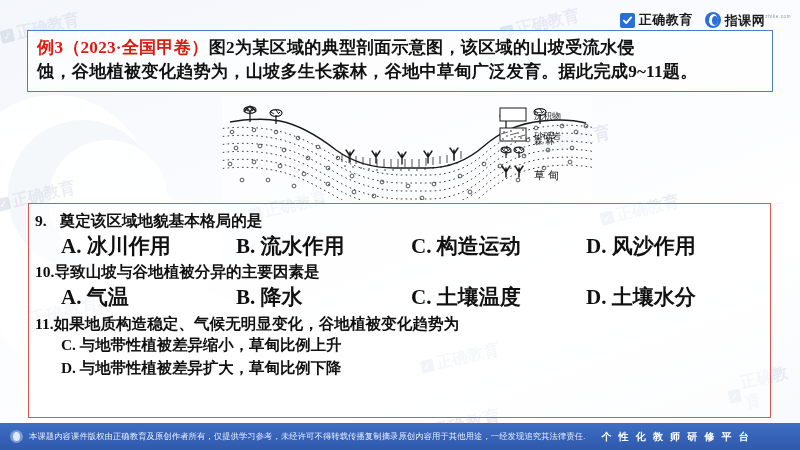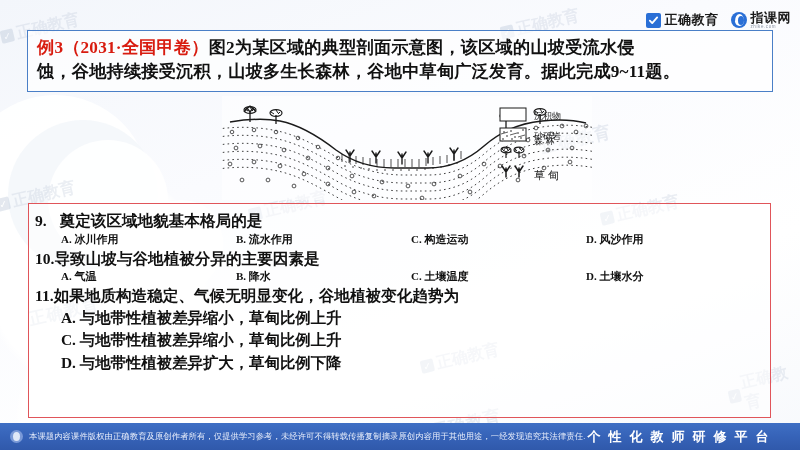--- a/index.html
+++ b/index.html
@@ -68,21 +68,21 @@
   }
   .logo-circle::after{
     content:"";position:absolute;left:4px;top:2px;width:9px;height:12px;
     border-radius:50% 50% 50% 50%/60% 60% 40% 40%;
     background:#ffffff;
   }
   .logo-circle::before{
     content:"";position:absolute;left:7px;top:4px;width:6px;height:9px;
     border-radius:50%;background:#2a6fd6;z-index:2;
   }
-  .logo-sub{display:flex;flex-direction:column;line-height:1;}
+  .logo-sub{display:flex;flex-direction:row;line-height:1;}
   .logo-sub .dom{font-size:4.5px;color:#8a93a3;letter-spacing:.6px;margin-top:1px;}
 
   
   .stem-box{
     position:absolute;left:27px;top:30px;width:746px;
     border:1.6px solid #4a7fc7;
     background:rgba(255,255,255,.66);
     box-sizing:border-box;
     padding:5px 8px 6px 9px;
     z-index:20;
@@ -114,21 +114,21 @@
     z-index:20;
   }
   .q-stem{
     font-family:"Liberation Serif","DejaVu Serif",serif;
     font-size:15.6px;font-weight:700;color:#111;
     line-height:1.38;white-space:nowrap;
   }
   .q-opts{
     display:flex;
     font-family:"Liberation Serif","DejaVu Serif",serif;
-    font-size:11px;font-weight:700;color:#111;
+    font-size:21px;font-weight:700;color:#111;
     line-height:1.38;padding-left:26px;white-space:nowrap;
   }
   .q-opts span{display:inline-block;}
   .opt-w{width:175px;}
   .opt-last{width:auto;}
   .q-opts-stack{
     font-family:"Liberation Serif","DejaVu Serif",serif;
     font-size:15.4px;font-weight:700;color:#111;
     line-height:1.46;padding-left:26px;white-space:nowrap;
   }
@@ -148,22 +148,22 @@
   .footer-circle::after{
     content:"";position:absolute;left:3px;top:2px;width:7px;height:9px;
     border-radius:50%;background:#dfe8f7;
   }
   .footer-text{
     font-size:8.3px;color:#e8eefb;letter-spacing:.1px;white-space:nowrap;
     font-family:Liberation Serif, serif;
     text-align:center;
   }
   .footer-slogan{
-    font-size:13px;color:#ffffff;font-weight:700;letter-spacing:2.2px;
-    white-space:nowrap;margin-left:2px;
+    font-size:10px;color:#ffffff;font-weight:700;letter-spacing:2.2px;
+    white-space:nowrap;margin-left:16px;
   }
 </style>
 </head>
 <body>
 
 <div class="slide">
 
   <div class="swoosh s1"></div>
   <div class="swoosh s2"></div>
   <div class="swoosh s3"></div>
@@ -214,23 +214,23 @@
       <div class="logo-circle"></div>
       <div class="logo-sub">
         <div class="logo-text">指课网</div>
         <div class="dom">zhike.com</div>
       </div>
     </div>
   </div>
 
   <div class="stem-box">
     <div class="stem-line">
-      <span class="stem-label">例3（2031·全国甲卷）</span><span>图2为某区域的典型剖面示意图，该区域的山坡受流水侵</span>
-    </div>
-    <div class="stem-line">蚀，谷地持续接受沉积，山坡多生长森林，谷地中草甸广泛发育。据此完成9~11题。</div>
+      <span class="stem-label">例3（2023·全国甲卷）</span><span>图2为某区域的典型剖面示意图，该区域的山坡受流水侵</span>
+    </div>
+    <div class="stem-line">蚀，谷地植被变化趋势为，山坡多生长森林，谷地中草甸广泛发育。据此完成9~11题。</div>
   </div>
 
   <div class="figure">
     <svg width="370" height="104" viewBox="0 0 370 104">
       <defs>
         <pattern id="dots" width="11" height="9" patternUnits="userSpaceOnUse">
           <circle cx="3" cy="3" r="1.1" fill="#333"></circle>
           <circle cx="8.5" cy="7" r="0.7" fill="#333"></circle>
         </pattern>
         <clipPath id="ground">
@@ -465,21 +465,20 @@
         <span class="opt-w">B. 降水</span>
         <span class="opt-w">C. 土壤温度</span>
         <span class="opt-last">D. 土壤水分</span>
       </div>
     </div>
 
     <div class="q-block">
       <div class="q-stem">
         <span>11.</span><span>如果地质构造稳定、气候无明显变化，谷地植被变化趋势为</span>
       </div>
-      <div class="q-opts-stack">A. 与地带性植被差异缩小，草甸比例上升</div>
       <div class="q-opts-stack">C. 与地带性植被差异缩小，草甸比例上升</div>
       <div class="q-opts-stack">D. 与地带性植被差异扩大，草甸比例下降</div>
     </div>
   </div>
 
   <div class="footer">
     <div class="footer-circle"></div>
     <div class="footer-text">本课题内容课件版权由正确教育及原创作者所有，仅提供学习参考，未经许可不得转载传播复制摘录原创内容用于其他用途，一经发现追究其法律责任.</div>
     <div class="footer-slogan">个 性 化 教 师 研 修 平 台</div>
   </div>

